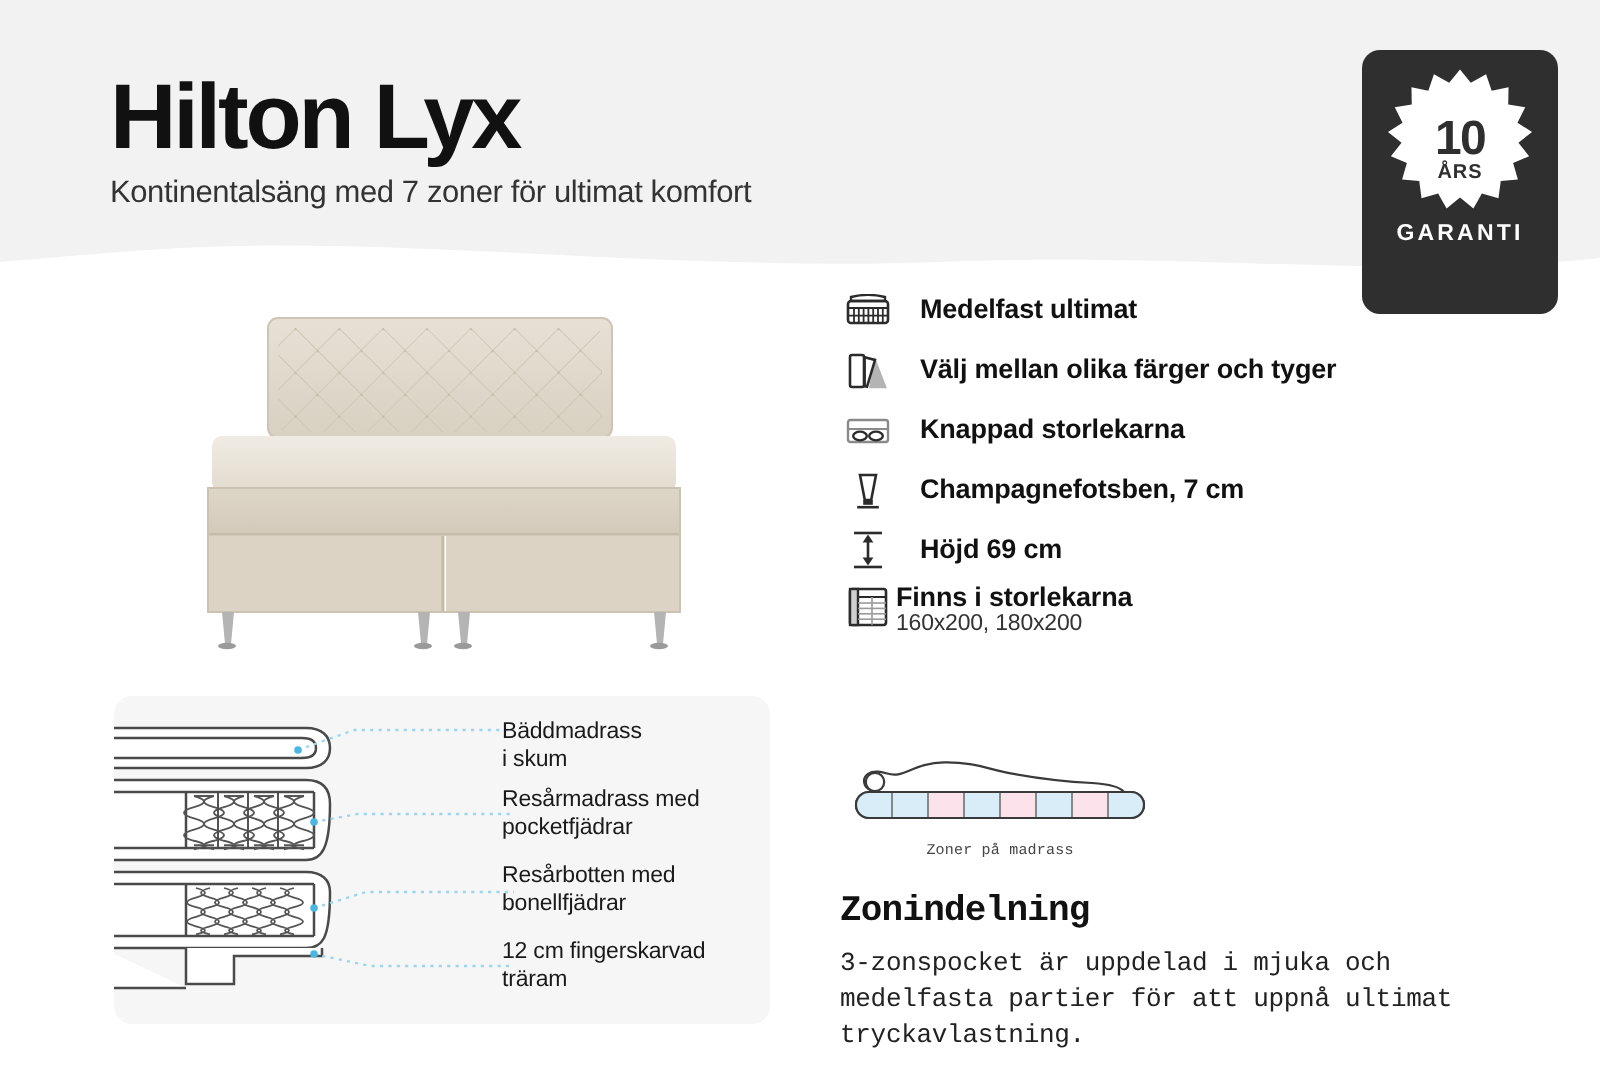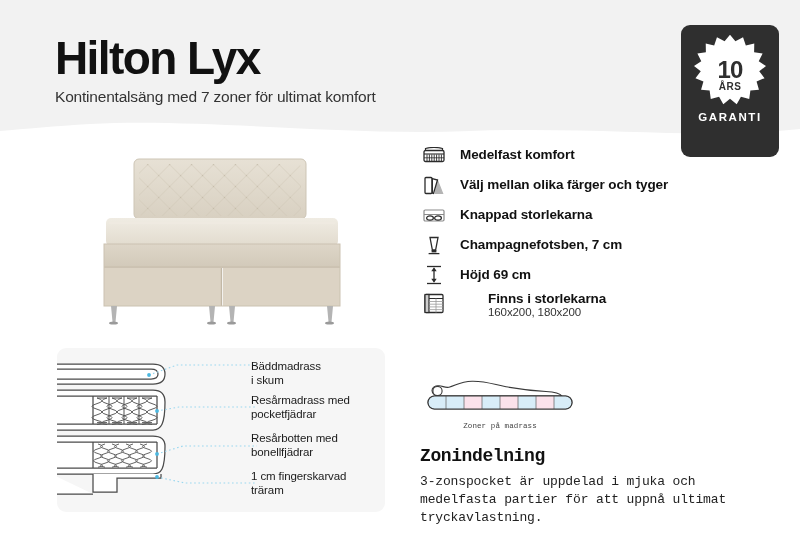--- a/index.html
+++ b/index.html
@@ -51,21 +51,21 @@
   }
 
   
   #product-image{position:absolute;left:82px;top:142px;width:280px;height:195px;}
 
   
   #feature-list{position:absolute;left:420px;top:140px;width:360px;}
   .feature-row{
     position:relative;height:30px;display:flex;align-items:center;
   }
-  .feature-row.tall{height:40px;align-items:flex-start;gap:40px;}
+  .feature-row.tall{height:40px;align-items:flex-start;}
   .feature-icon{
     width:28px;height:26px;flex:0 0 28px;display:flex;
     align-items:center;justify-content:center;
   }
   .feature-text{
     margin-left:12px;font-size:13.5px;font-weight:bold;color:#111111;
     letter-spacing:-0.1px;white-space:nowrap;line-height:26px;
   }
   .feature-sub{
     font-size:11.5px;font-weight:400;color:#333333;
@@ -189,21 +189,21 @@
             <path d="M6.4,7.5 V14"></path>
             <path d="M8.8,7.5 V14"></path>
           <path d="M11.2,7.5 V14"></path>
             <path d="M13.6,7.5 V14"></path>
             <path d="M16,7.5 V14"></path>
             <path d="M18.4,7.5 V14"></path>
         </g>
         <path d="M1,10.8 H21" stroke="#2b2b2b" stroke-width="0.8"></path>
       </svg>
     </span>
-    <span class="feature-text">Medelfast komfort</span>
+    <span class="feature-text">Medelfast ultimat</span>
   </div>
 
   <div class="feature-row">
     <span class="feature-icon">
       <svg width="20" height="19" viewBox="0 0 20 19" xmlns="http://www.w3.org/2000/svg">
         <rect x="1" y="1.5" width="7" height="16" rx="1" fill="none" stroke="#2b2b2b" stroke-width="1.3"></rect>
         <path d="M8.3,2.6 L13.5,4 L9.5,17.4 L8.3,17.1 Z" fill="none" stroke="#2b2b2b" stroke-width="1.3"></path>
         <path d="M13.6,4.6 L18.6,17.5 L11.2,17.5 Z" fill="#2b2b2b" opacity="0.35" stroke="#2b2b2b" stroke-width="1.2"></path>
       </svg>
     </span>
@@ -347,21 +347,21 @@
       <circle cx="100" cy="125" r="1.9"></circle>
     </g>
   </svg>
 
   <div class="layer-label" id="layer-label-0" style="white-space:pre-line;">Bäddmadrass
 i skum</div>
   <div class="layer-label" id="layer-label-1" style="white-space:pre-line;">Resårmadrass med
 pocketfjädrar</div>
   <div class="layer-label" id="layer-label-2" style="white-space:pre-line;">Resårbotten med
 bonellfjädrar</div>
-  <div class="layer-label" id="layer-label-3" style="white-space:pre-line;">1 cm fingerskarvad
+  <div class="layer-label" id="layer-label-3" style="white-space:pre-line;">12 cm fingerskarvad
 träram</div>
 </div>
 
 <div id="zone-section">
 
   <svg id="zone-diagram" viewBox="0 0 160 48" xmlns="http://www.w3.org/2000/svg">
 
     <path d="M19,24 C15,24 12,21.5 12,18.5 C12,15.5 15,13.5 19,13.8 C23,14.1 25,16 29,15.2 C35,14 40,9.5 52,9.2 C66,8.9 74,12.5 86,14.8 C98,17 112,18.8 126,19.5 C134,20 140,21.4 142,24 Z" fill="#ffffff" stroke="#3a3a3a" stroke-width="1.1" stroke-linejoin="round"></path>
     <circle cx="17.5" cy="19" r="4.6" fill="#ffffff" stroke="#3a3a3a" stroke-width="1.1"></circle>
 

